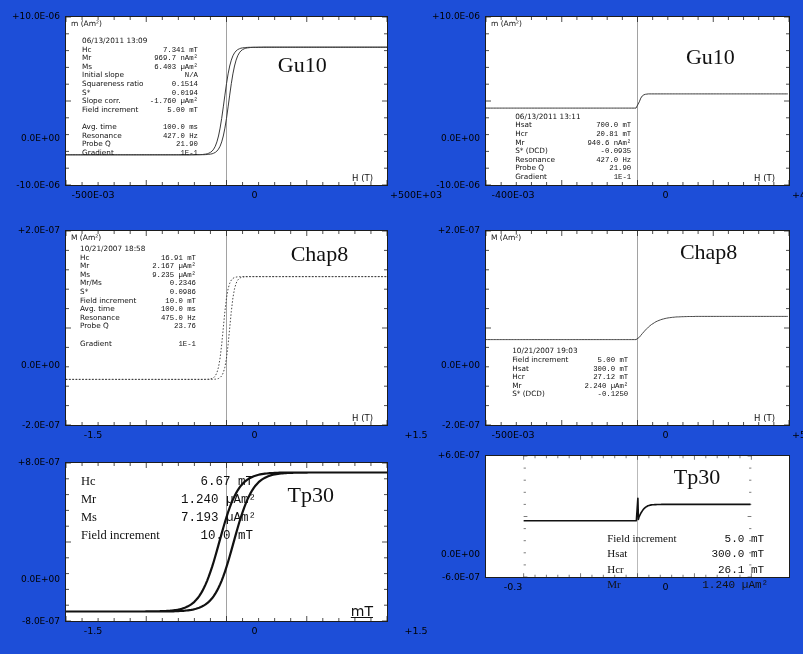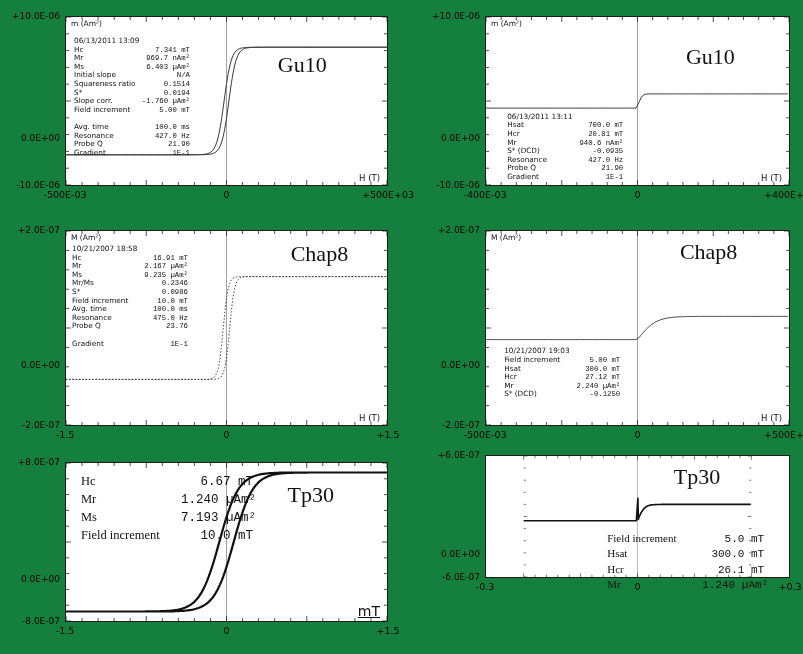--- a/index.html
+++ b/index.html
@@ -1,38 +1,38 @@
 <!DOCTYPE html>
 <html><head>
 <meta charset="utf-8">
 <style>
   html,body{margin:0;padding:0;background:#fff;}
-  #canvas{position:relative;width:803px;height:654px;background:#15803d;overflow:hidden;
+  #canvas{position:relative;width:803px;height:654px;background:#1d4ed8;overflow:hidden;
           font-family:"DejaVu Sans",sans-serif;color:#000;}
   .panel{position:absolute;}
   .plotbox{position:absolute;inset:0;border:1px solid #1c1c1c;background:#fff;}
   .curve-svg{position:absolute;inset:0;width:100%;height:100%;display:block;}
   .ytick{position:absolute;right:calc(100% + 5px);font:9px/1 "DejaVu Sans",sans-serif;
          white-space:nowrap;color:#000;}
   .ytop{top:-4px;} .ymid{top:50%;transform:translateY(-50%);margin-top:37px;} .ybot{bottom:-4px;}
   .xtick{position:absolute;top:calc(100% + 4px);font:9.5px/1 "DejaVu Sans",sans-serif;
-         color:#000;white-space:nowrap;}
+         color:#000;white-space:nowrap;margin-left:28px;}
   .xleft{left:0;transform:translateX(-50%);}
   .xmid{left:50%;transform:translateX(-50%);}
   .xright{left:100%;transform:translateX(-50%);}
   .corner-label{position:absolute;left:5px;top:3px;font:7.5px/1 "DejaVu Sans",sans-serif;color:#111;}
-  .unit-label{position:absolute;right:7px;bottom:3px;font:8.5px/1 "DejaVu Sans",sans-serif;color:#111;}
+  .unit-label{position:absolute;right:14px;bottom:3px;font:8.5px/1 "DejaVu Sans",sans-serif;color:#111;}
   .sample{position:absolute;font:22px/1 "Liberation Serif",serif;color:#111;white-space:nowrap;}
   .stats{position:absolute;}
   .stat-row{display:flex;min-height:8.6px;align-items:baseline;}
   .stat-label{flex:0 0 auto;white-space:nowrap;}
   .stat-value{text-align:right;white-space:nowrap;font-family:Liberation Mono, monospace;}
   .stats-small{font:7.3px/1.18 "DejaVu Sans",sans-serif;color:#111;}
   .stats-small .stat-row{min-height:8.6px;}
-  .stats-small .stat-label{width:66px;}
+  .stats-small .stat-label{width:66px;margin-left:8px;}
   .stats-small .stat-value{width:50px;}
   .stats-large{font:12.5px/1.35 "Liberation Serif",serif;color:#111;}
   .stats-large .stat-label{width:100px;}
   .stats-large .stat-value{width:72px;}
   .stats-med{font:11px/1.3 "Liberation Serif",serif;color:#111;}
   .stats-med .stat-label{width:95px;}
   .stats-med .stat-value{width:62px;}
 </style>
 </head>
 <body>

